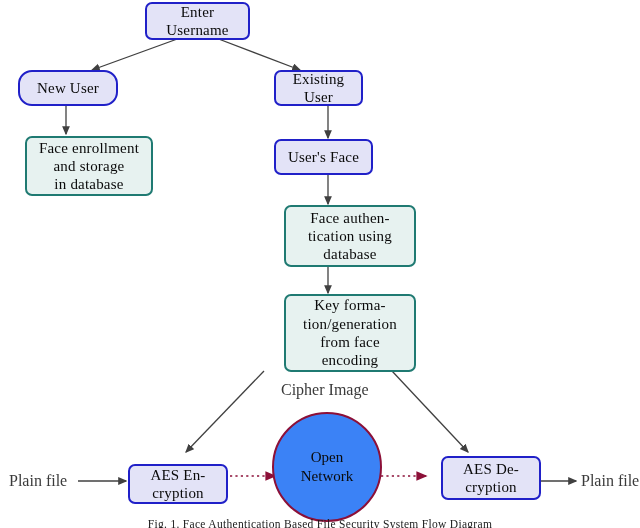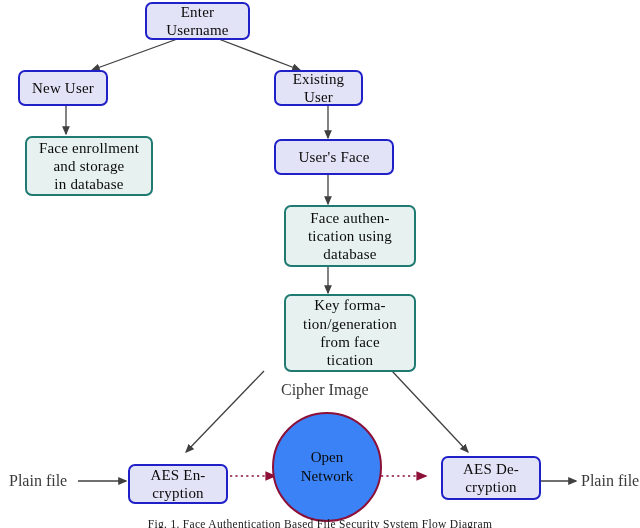--- a/index.html
+++ b/index.html
@@ -126,38 +126,38 @@
     <line x1="230" y1="476" x2="275" y2="476" stroke="#8c1038" stroke-width="1.6" stroke-dasharray="2.2 3.2" marker-end="url(#arrowhead-red)"></line>
 
     <line x1="381" y1="476" x2="426" y2="476" stroke="#8c1038" stroke-width="1.6" stroke-dasharray="2.2 3.2" marker-end="url(#arrowhead-red)"></line>
 
     <line x1="527" y1="481" x2="576" y2="481" stroke="#404040" stroke-width="1.3" marker-end="url(#arrowhead)"></line>
   </svg>
 
   <div class="node node-blue" style="left:145px; top:2px; width:105px; height:38px;">Enter
 Username</div>
 
-  <div class="node node-blue" style="left:18px; top:70px; width:90px; height:36px;">New User</div>
+  <div class="node node-blue" style="left:18px; top:70px; width:100px; height:36px;border-radius:14px;">New User</div>
 
   <div class="node node-blue" style="left:274px; top:70px; width:89px; height:36px;">Existing User</div>
 
   <div class="node node-teal" style="left:3px; top:136px; width:128px; height:60px;">Face enrollment
 and storage
 in database</div>
 
-  <div class="node node-blue" style="left:274px; top:139px; width:120px; height:36px;">User's Face</div>
+  <div class="node node-blue" style="left:274px; top:139px; width:99px; height:36px;">User's Face</div>
 
   <div class="node node-teal" style="left:262px; top:205px; width:132px; height:62px;">Face authen-
 tication using
 database</div>
 
   <div class="node node-teal" style="left:262px; top:294px; width:132px; height:78px;">Key forma-
 tion/generation
 from face
-tication</div>
+encoding</div>
 
   <div class="node-circle" style="left:272px; top:412px; width:110px; height:110px;">Open
 Network</div>
 
   <div class="node node-blue" style="left:128px; top:456px; width:100px; height:40px;margin-top:8px;">AES En-
 cryption</div>
 
   <div class="node node-blue" style="left:427px; top:456px; width:100px; height:44px;margin-left:14px;">AES De-
 cryption</div>
 

